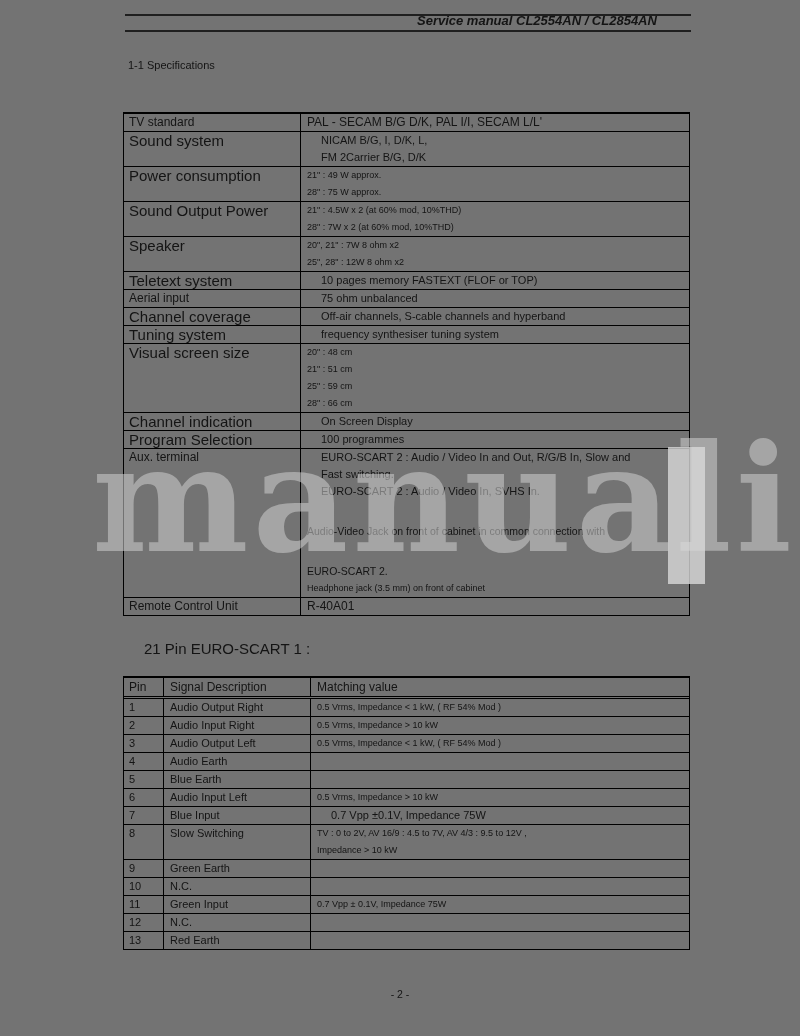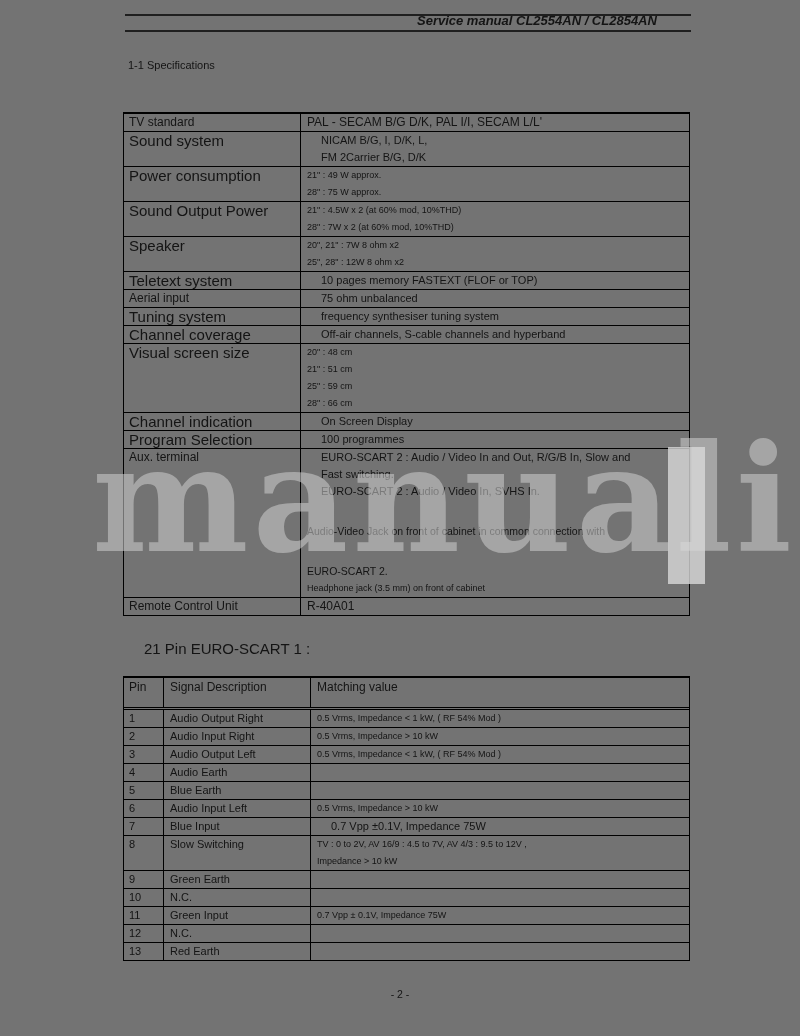--- a/index.html
+++ b/index.html
@@ -71,21 +71,21 @@
   .spec-value { flex: 1; padding: 0 4px 0 6px; overflow: hidden; }
 
   .line { line-height: 17px; height: 17px; white-space: nowrap; overflow: hidden; }
   .sz-large  { font-size: 12px; }
   .sz-normal { font-size: 11px; padding-left: 14px; }
   .sz-mid    { font-size: 10.5px; margin-top: 23px; }
   .sz-small  { font-size: 9px; }
 
   .pin-head {
     display: flex;
-    height: 32px;
+    height: 21px;
     line-height: 18px;
     border-bottom: 3px double #000;
     font-size: 12px;
   }
   .pin-row { display: flex; border-top: 1px solid #000; }
   .pin-row:first-child { border-top: none; }
   .col-pin {
     width: 40px;
     border-right: 1px solid #000;
     padding-left: 5px;
@@ -195,29 +195,29 @@
             <div class="line sz-normal">10 pages memory FASTEXT (FLOF or TOP)</div>
           </div>
         </div>
         <div class="spec-row">
           <div class="spec-label lg">Aerial input</div>
           <div class="spec-value">
             <div class="line sz-normal">75 ohm unbalanced</div>
           </div>
         </div>
         <div class="spec-row">
+          <div class="spec-label">Channel coverage</div>
+          <div class="spec-value">
+            <div class="line sz-normal">Off-air channels, S-cable channels and hyperband</div>
+          </div>
+        </div>
+        <div class="spec-row">
           <div class="spec-label">Tuning system</div>
           <div class="spec-value">
             <div class="line sz-normal">frequency synthesiser tuning system</div>
-          </div>
-        </div>
-        <div class="spec-row">
-          <div class="spec-label">Channel coverage</div>
-          <div class="spec-value">
-            <div class="line sz-normal">Off-air channels, S-cable channels and hyperband</div>
           </div>
         </div>
         <div class="spec-row">
           <div class="spec-label">Visual screen size</div>
           <div class="spec-value">
             <div class="line sz-small">20" : 48 cm</div>
             <div class="line sz-small">21" : 51 cm</div>
             <div class="line sz-small">25" : 59 cm</div>
             <div class="line sz-small">28" : 66 cm</div>
           </div>

